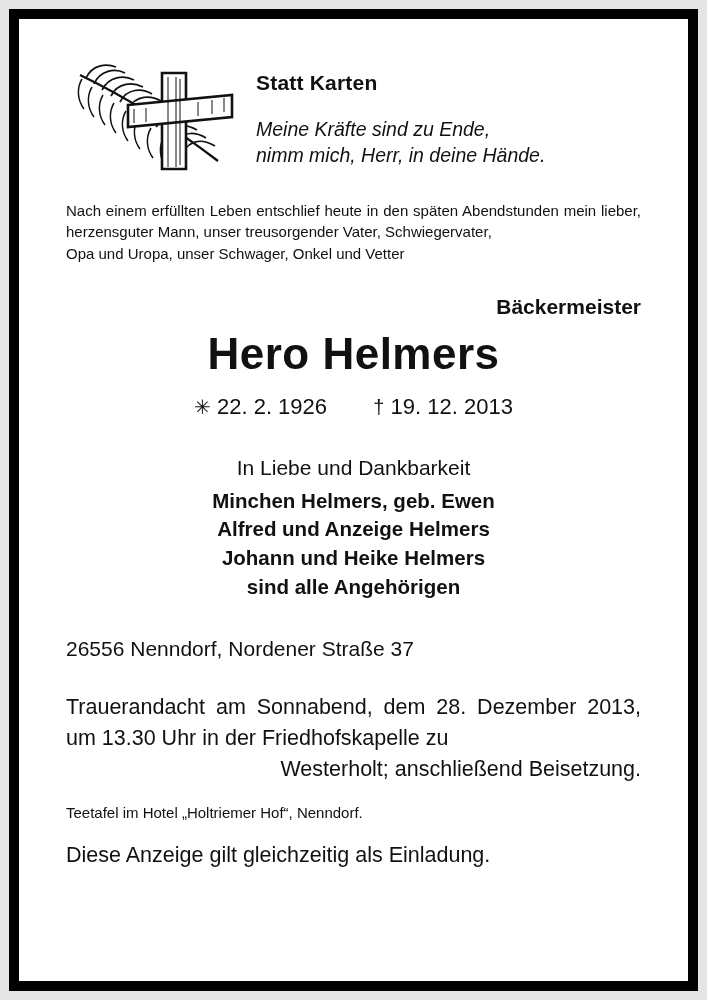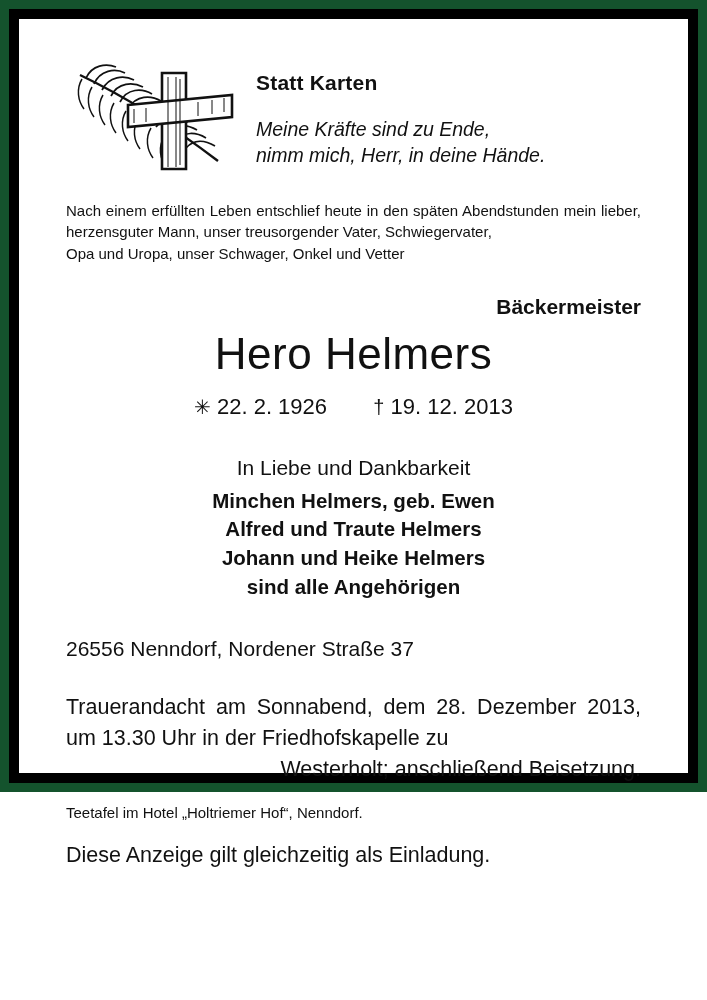--- a/index.html
+++ b/index.html
@@ -9,23 +9,23 @@
   }
   body {
     width: 707px;
     height: 1000px;
     font-family: "Liberation Sans", sans-serif;
     color: #111111;
     overflow: hidden;
   }
   .page {
     width: 707px;
-    height: 792px;
+    height: 1000px;
     box-sizing: border-box;
-    background: #14532d;
+    background: #e5e5e5;
     position: relative;
   }
   
   .border-frame {
     position: absolute;
     left: 9px;
     top: 9px;
     right: 9px;
     bottom: 9px;
     border: 10px solid #000000;
@@ -87,21 +87,21 @@
   
   .profession {
     text-align: right;
     font-size: 21px;
     font-weight: bold;
     margin: 31px 0 0 0;
   }
   .name {
     text-align: center;
     font-size: 44px;
-    font-weight: normal;
+    font-weight: bold;
     letter-spacing: 0.5px;
     margin: 12px 0 0 0;
     line-height: 1.05;
   }
   .dates {
     text-align: center;
     font-size: 22px;
     margin: 16px 0 0 0;
   }
   .dates .sym { font-size: 20px; }
@@ -227,21 +227,21 @@
       <span class="sym">✳</span>
       <span>22. 2. 1926</span>
       <span class="gap"></span>
       <span class="sym">†</span>
       <span>19. 12. 2013</span>
     </p>
 
     <div class="family">
       <p class="intro">In Liebe und Dankbarkeit</p>
       <div class="member">Minchen Helmers, geb. Ewen</div>
-      <div class="member">Alfred und Traute Helmers</div>
+      <div class="member">Alfred und Anzeige Helmers</div>
       <div class="member">Johann und Heike Helmers</div>
       <div class="member">sind alle Angehörigen</div>
     </div>
 
     <p class="address">26556 Nenndorf, Nordener Straße 37</p>
 
     <p class="service">
       <span>Trauerandacht am Sonnabend, dem 28. Dezember 2013, um 13.30 Uhr in der Friedhofskapelle zu</span>
       <span class="last-line" style="display:block">Westerholt; anschließend Beisetzung.</span>
     </p>

